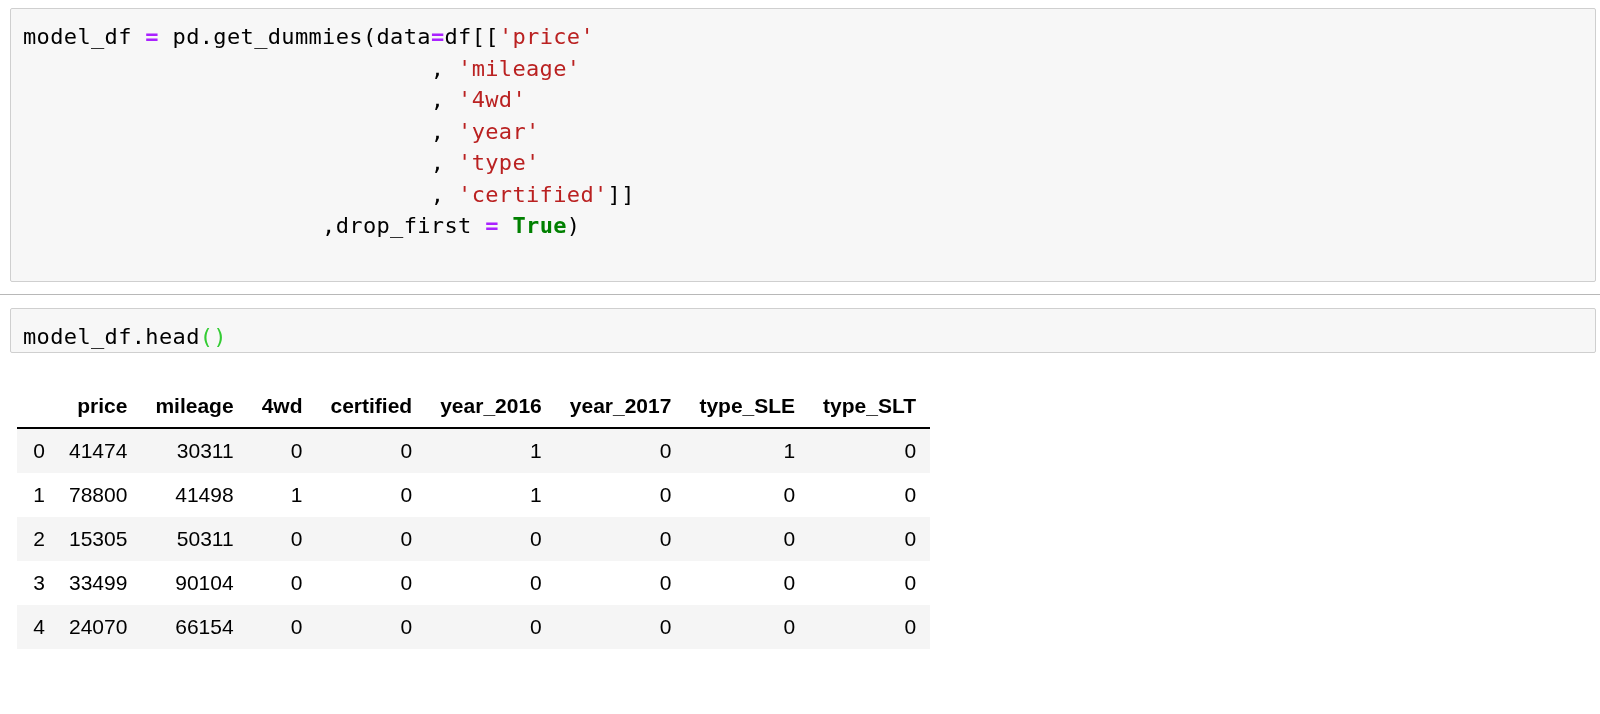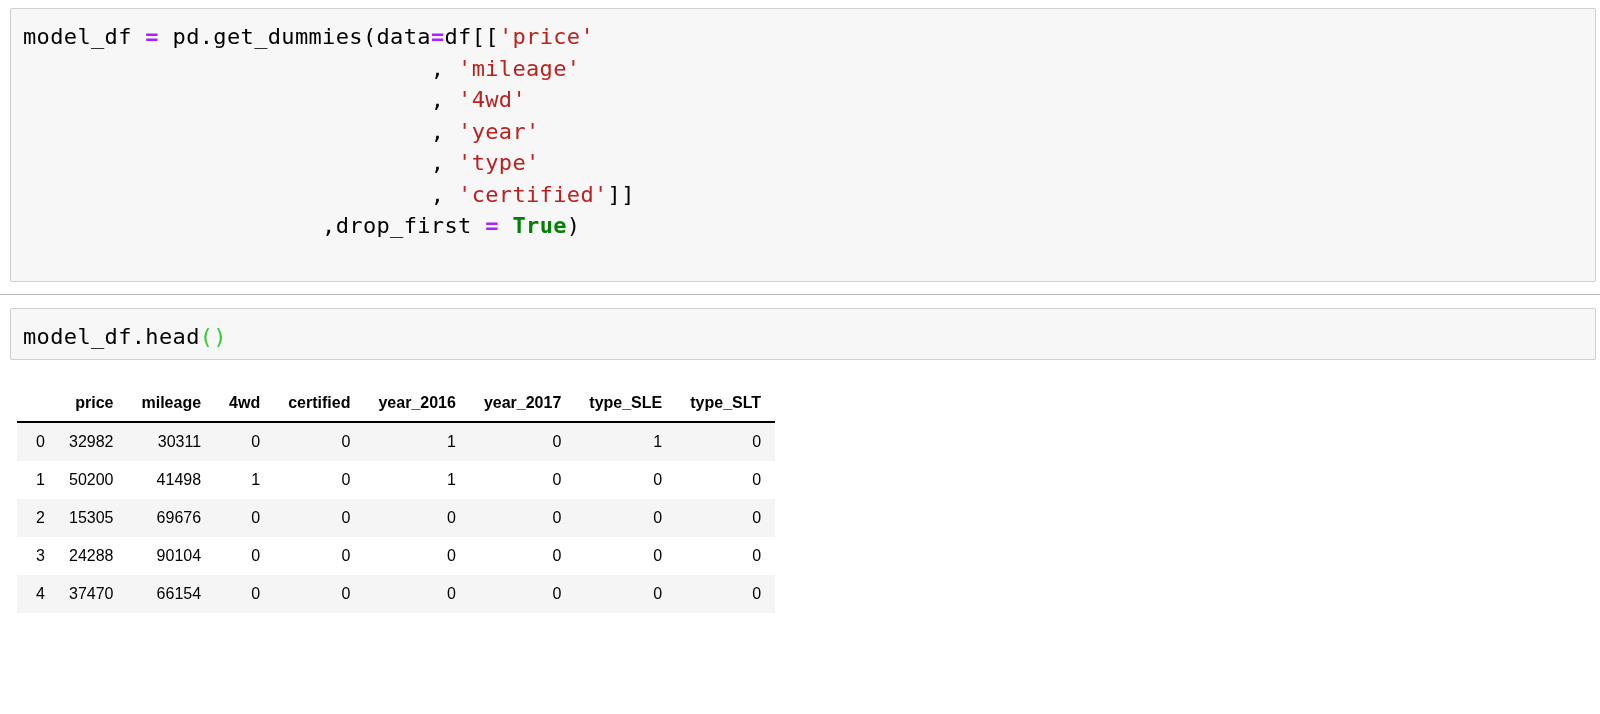--- a/index.html
+++ b/index.html
@@ -27,21 +27,21 @@
   #cell-1 {
     left: 10px;
     top: 8px;
     width: 1586px;
     height: 274px;
   }
   #cell-2 {
     left: 10px;
     top: 308px;
     width: 1586px;
-    height: 52px;
+    height: 45px;
   }
   .cell-divider {
     position: absolute;
     left: 0;
     top: 294px;
     width: 1600px;
     height: 0;
     border-top: 1px solid #b8b8b8;
   }
 
@@ -76,21 +76,21 @@
   
   #df-wrap {
     position: absolute;
     left: 17px;
     top: 388px;
   }
   table.dataframe {
     border-collapse: collapse;
     border: none;
     font-family: "Liberation Sans", sans-serif;
-    font-size: 16px;
+    font-size: 21px;
     color: #000000;
   }
   table.dataframe thead th {
     font-weight: bold;
     text-align: right;
     padding: 6px 14px 9px 14px;
     border: none;
     border-bottom: 2px solid #000000;
     white-space: nowrap;
     background: #ffffff;
@@ -149,65 +149,65 @@
         <th>certified</th>
         <th>year_2016</th>
         <th>year_2017</th>
         <th>type_SLE</th>
         <th>type_SLT</th>
       </tr>
     </thead>
     <tbody>
       <tr class="row-even">
         <th class="idx-col">0</th>
-        <td>32982</td>
+        <td>41474</td>
         <td>30311</td>
         <td>0</td>
         <td>0</td>
         <td>1</td>
         <td>0</td>
         <td>1</td>
         <td>0</td>
       </tr>
       <tr class="row-odd">
         <th class="idx-col">1</th>
-        <td>50200</td>
+        <td>78800</td>
         <td>41498</td>
         <td>1</td>
         <td>0</td>
         <td>1</td>
         <td>0</td>
         <td>0</td>
         <td>0</td>
       </tr>
       <tr class="row-even">
         <th class="idx-col">2</th>
         <td>15305</td>
-        <td>69676</td>
+        <td>50311</td>
         <td>0</td>
         <td>0</td>
         <td>0</td>
         <td>0</td>
         <td>0</td>
         <td>0</td>
       </tr>
       <tr class="row-odd">
         <th class="idx-col">3</th>
-        <td>24288</td>
+        <td>33499</td>
         <td>90104</td>
         <td>0</td>
         <td>0</td>
         <td>0</td>
         <td>0</td>
         <td>0</td>
         <td>0</td>
       </tr>
       <tr class="row-even">
         <th class="idx-col">4</th>
-        <td>37470</td>
+        <td>24070</td>
         <td>66154</td>
         <td>0</td>
         <td>0</td>
         <td>0</td>
         <td>0</td>
         <td>0</td>
         <td>0</td>
       </tr>
     </tbody>
   </table>

